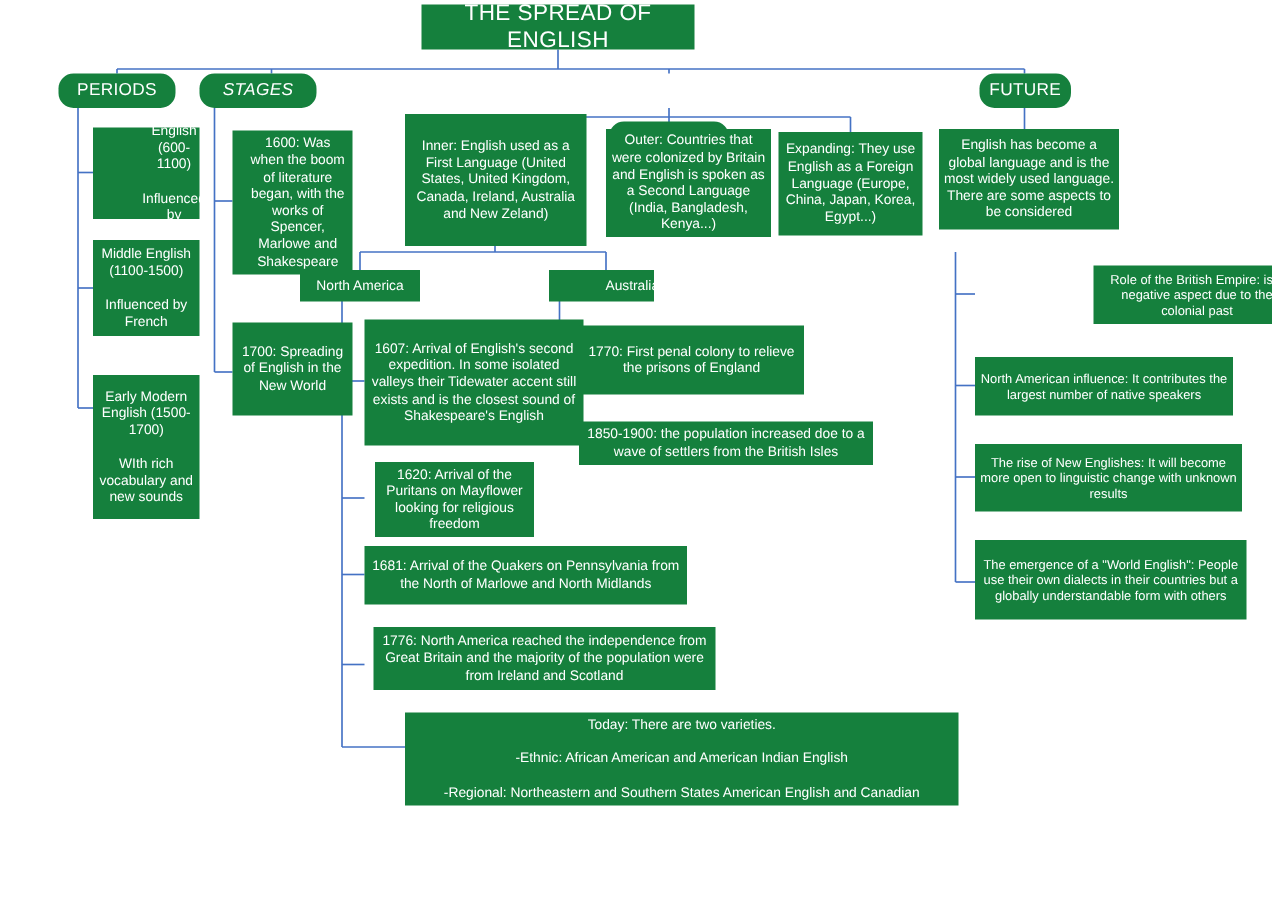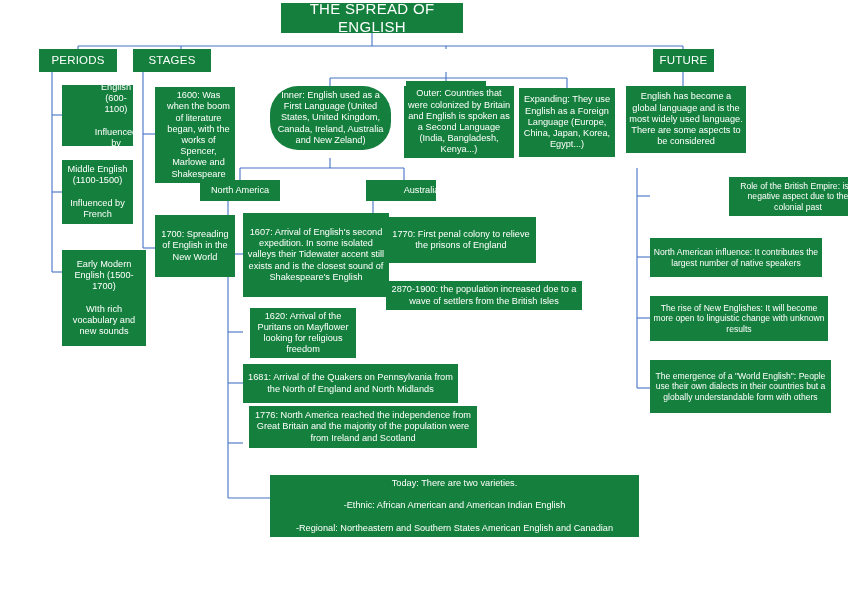--- a/index.html
+++ b/index.html
@@ -3,21 +3,21 @@
 <meta charset="utf-8">
 <style>
   html,body{margin:0;padding:0;background:#ffffff;}
   body{width:848px;height:599px;position:relative;overflow:hidden;
        font-family:"Liberation Sans","DejaVu Sans",sans-serif;}
   #canvas{position:absolute;left:0;top:0;width:848px;height:599px;}
   .box{position:absolute;background:#15803d;color:#ffffff;
        display:flex;align-items:center;justify-content:center;
        text-align:center;box-sizing:border-box;line-height:1.22;
        padding:2px 3px;white-space:pre-line;}
-  .hdr{font-size:11.5px;letter-spacing:.2px;}
+  .hdr{font-size:11.5px;letter-spacing:.2px;border-radius:10px;}
   .title{font-size:15px;letter-spacing:.3px;}
   .sm{font-size:9.2px;}
   .xs{font-size:8.6px;}
   svg.links{position:absolute;left:0;top:0;width:848px;height:599px;
             pointer-events:none;}
   svg.links path,svg.links line{stroke:#4472C4;stroke-width:1.1;fill:none;}
 </style>
 </head>
 <body>
 
@@ -74,42 +74,42 @@
 
   <div class="box title" style="left:281px;top:3px;width:182px;height:30px;">THE SPREAD OF ENGLISH</div>
 
   <div class="box hdr" style="left:39px;top:49px;width:78px;height:23px;">PERIODS</div>
   <div class="box sm" style="left:62px;top:85px;width:71px;height:61px;padding-left:40px;">Old English (600-1100)
 
 Influenced by German</div>
   <div class="box sm" style="left:62px;top:160px;width:71px;height:64px;">Middle English (1100-1500)
 
 Influenced by French</div>
-  <div class="box sm" style="left:62px;top:250px;width:84px;height:96px;">Early Modern English (1500-1700)
+  <div class="box sm" style="left:62px;top:250px;width:71px;height:96px;">Early Modern English (1500-1700)
 
 WIth rich vocabulary and new sounds</div>
 
-  <div class="box hdr" style="left:133px;top:49px;width:78px;height:23px;">STAGES</div>
+  <div class="box hdr" style="left:133px;top:49px;width:78px;height:23px;font-style:italic;">STAGES</div>
   <div class="box sm" style="left:155px;top:87px;width:80px;height:96px;padding-left:10px;">1600: Was when the boom of literature began, with the works of Spencer, Marlowe and Shakespeare</div>
   <div class="box sm" style="left:155px;top:215px;width:80px;height:62px;">1700: Spreading of English in the New World</div>
 
   <div class="box hdr" style="left:406px;top:49px;width:80px;height:23px;margin-top:32px;">3 CIRCLES</div>
-  <div class="box sm" style="left:270px;top:86px;width:121px;height:64px;border-radius:28px;">Inner: English used as a First Language (United States, United Kingdom, Canada, Ireland, Australia and New Zeland)</div>
+  <div class="box sm" style="left:270px;top:76px;width:121px;height:88px;">Inner: English used as a First Language (United States, United Kingdom, Canada, Ireland, Australia and New Zeland)</div>
   <div class="box sm" style="left:404px;top:86px;width:110px;height:72px;">Outer: Countries that were colonized by Britain and English is spoken as a Second Language (India, Bangladesh, Kenya...)</div>
   <div class="box sm" style="left:519px;top:88px;width:96px;height:69px;">Expanding: They use English as a Foreign Language (Europe, China, Japan, Korea, Egypt...)</div>
 
   <div class="box sm" style="left:200px;top:180px;width:80px;height:21px;">North America</div>
   <div class="box sm" style="left:243px;top:213px;width:146px;height:84px;">1607: Arrival of English's second expedition. In some isolated valleys their Tidewater accent still exists and is the closest sound of Shakespeare's English</div>
   <div class="box sm" style="left:250px;top:308px;width:106px;height:50px;">1620: Arrival of the Puritans on Mayflower looking for religious freedom</div>
-  <div class="box sm" style="left:243px;top:364px;width:215px;height:39px;">1681: Arrival of the Quakers on Pennsylvania from the North of England and North Midlands</div>
-  <div class="box sm" style="left:249px;top:406px;width:228px;height:42px;">1776: North America reached the independence from Great Britain and the majority of the population were from Ireland and Scotland</div>
+  <div class="box sm" style="left:243px;top:364px;width:215px;height:39px;">1681: Arrival of the Quakers on Pennsylvania from the North of Marlowe and North Midlands</div>
+  <div class="box sm" style="left:249px;top:418px;width:228px;height:42px;">1776: North America reached the independence from Great Britain and the majority of the population were from Ireland and Scotland</div>
 
   <div class="box sm" style="left:366px;top:180px;width:70px;height:21px;padding-left:44px;">Australia</div>
   <div class="box sm" style="left:386px;top:217px;width:150px;height:46px;">1770: First penal colony to relieve the prisons of England</div>
-  <div class="box sm" style="left:386px;top:281px;width:196px;height:29px;">2870-1900: the population increased doe to a wave of settlers from the British Isles</div>
+  <div class="box sm" style="left:386px;top:281px;width:196px;height:29px;">1850-1900: the population increased doe to a wave of settlers from the British Isles</div>
 
   <div class="box sm" style="left:270px;top:475px;width:369px;height:62px;">Today: There are two varieties.
 
 -Ethnic: African American and American Indian English
 
 -Regional: Northeastern and Southern States American English and Canadian</div>
 
   <div class="box hdr" style="left:653px;top:49px;width:61px;height:23px;">FUTURE</div>
   <div class="box sm" style="left:626px;top:86px;width:120px;height:67px;">English has become a global language and is the most widely used language. There are some aspects to be considered</div>
   <div class="box xs" style="left:681px;top:177px;width:138px;height:39px;margin-left:48px;">Role of the British Empire: is a negative aspect due to the colonial past</div>

